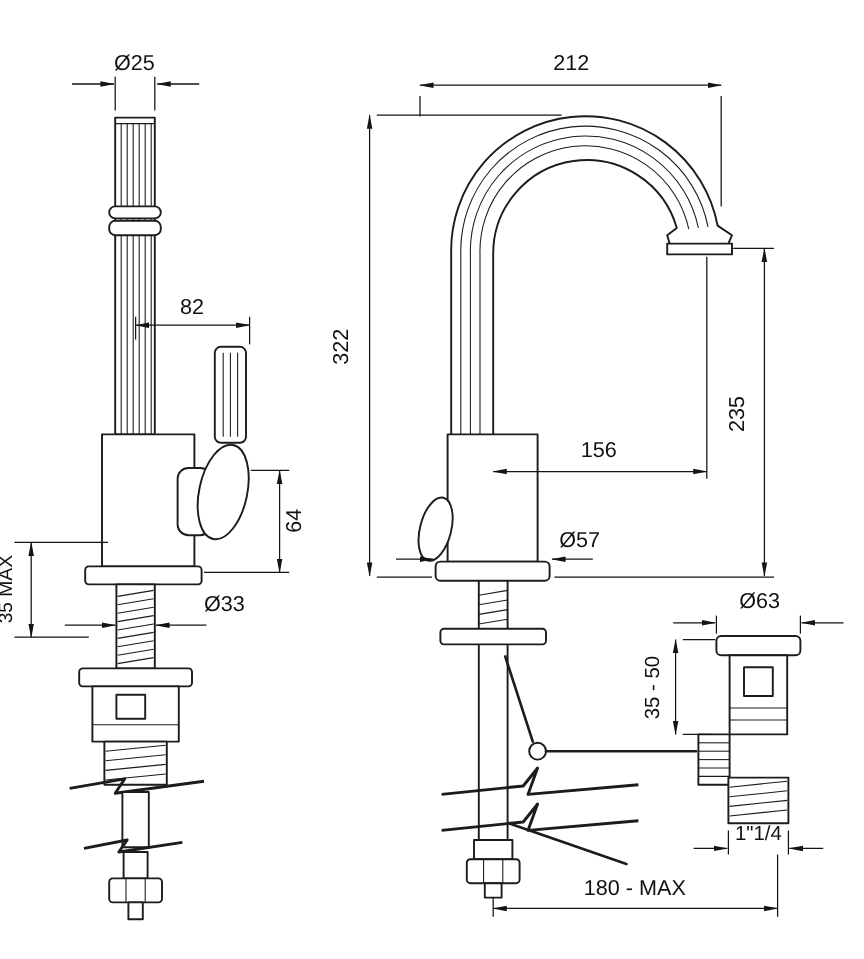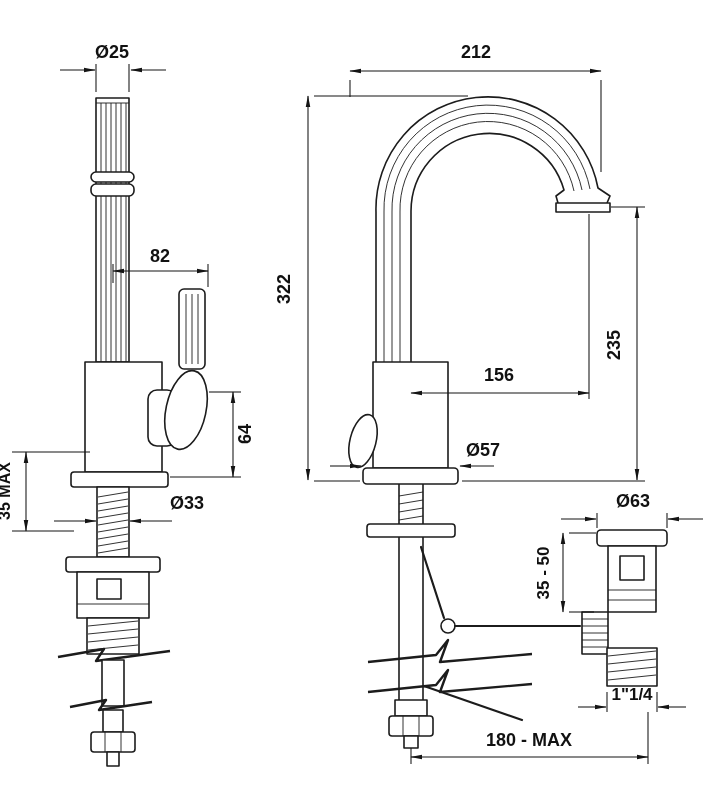--- a/index.html
+++ b/index.html
@@ -1,17 +1,17 @@
 <!DOCTYPE html>
 <html><head>
 <meta charset="utf-8">
 <style>
   html,body { margin:0; padding:0; background:#ffffff; }
   .page { width:720px; height:799px; background:#ffffff; position:relative; overflow:hidden;
-          font-family:"Liberation Sans", sans-serif;font-weight:bold; }
+          font-family:"Liberation Sans", sans-serif; }
   svg { display:block; }
   .ol  { fill:none;    stroke:#1c1c1c; stroke-width:1.6; stroke-linejoin:round; }
   .olf { fill:#ffffff; stroke:#1c1c1c; stroke-width:1.6; stroke-linejoin:round; }
   .thin{ fill:none;    stroke:#1c1c1c; stroke-width:0.9; }
   .dim { fill:none;    stroke:#141414; stroke-width:1.05; }
   .brk { fill:none;    stroke:#1c1c1c; stroke-width:2.4; stroke-linejoin:round; }
   .rod { fill:none;    stroke:#1c1c1c; stroke-width:2.2; stroke-linecap:round; }
   .lbl { font-family:"Liberation Sans", sans-serif; font-size:18px; fill:#111111; }
   .lbl-sm { font-size:17px; }
   .lbl-xs { font-size:16px; }

